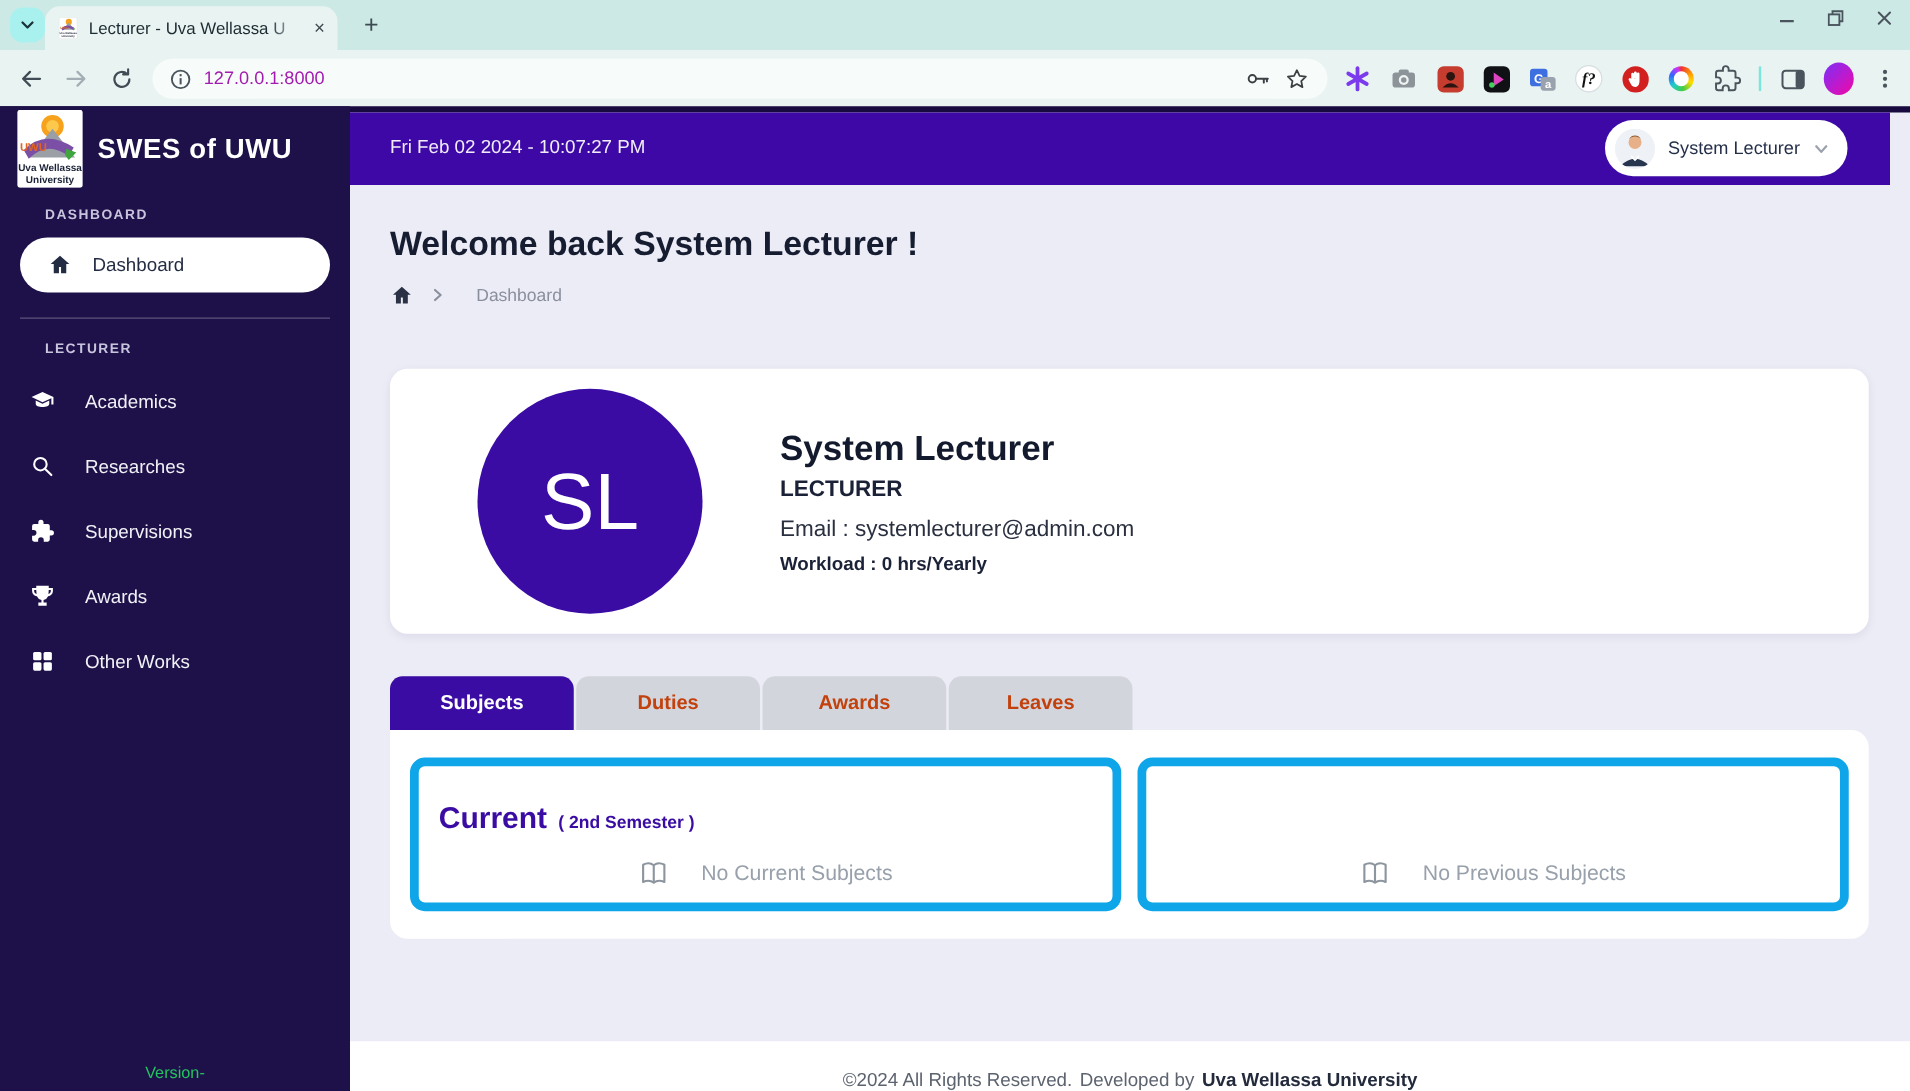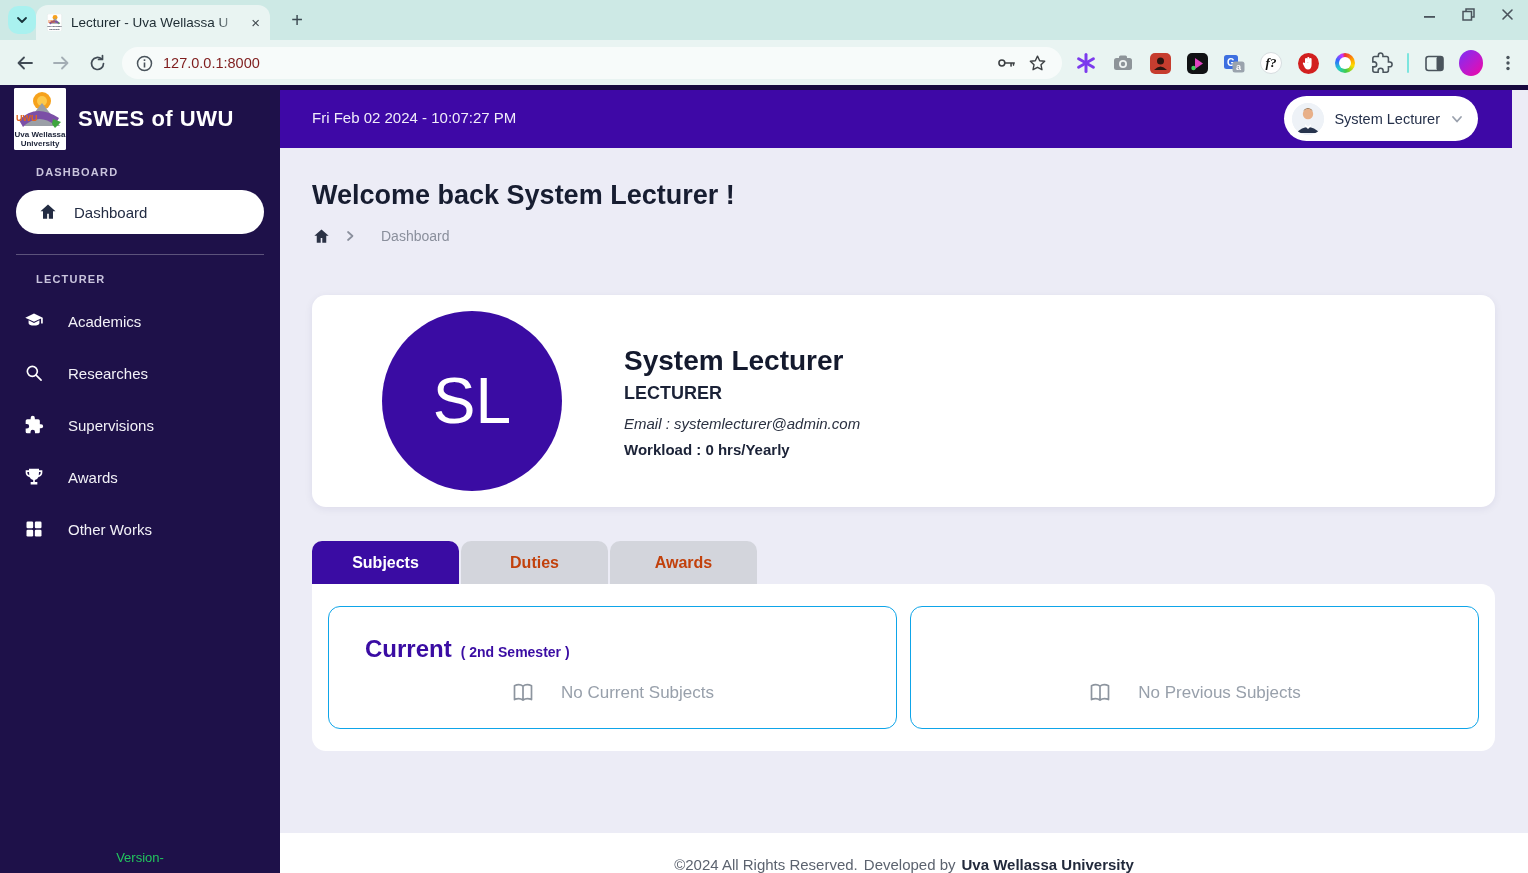--- a/index.html
+++ b/index.html
@@ -18,21 +18,21 @@
   .tab-close { font-size:15px; color:#40494f; cursor:pointer; line-height:1; }
   .new-tab-btn { position:absolute; left:284px; top:7px; width:26px; height:26px; display:flex; align-items:center;
     justify-content:center; font-size:20px; color:#3c4a52; cursor:pointer; }
   .win-controls { position:absolute; right:14px; top:8px; display:flex; gap:26px; align-items:center; }
   .win-controls svg { display:block; }
 
   .toolbar { position:absolute; top:40px; left:0; right:0; height:45px; background:#e9f4f2; }
   .nav-btn { position:absolute; top:10px; width:26px; height:26px; display:flex; align-items:center; justify-content:center; cursor:pointer; }
   .omnibox { position:absolute; left:122px; top:7px; width:940px; height:32px; border-radius:16px; background:#f7fbfa;
     display:flex; align-items:center; padding:0 14px; gap:10px; }
-  .omnibox-url { font-size:14.5px; color:#7f1d1d; }
+  .omnibox-url { font-size:14.5px; color:#a21caf; }
   .omni-spacer { flex:1; }
   .ext-row { position:absolute; right:8px; top:7px; height:32px; display:flex; align-items:center; gap:13px; }
   .ext { width:24px; height:24px; display:flex; align-items:center; justify-content:center; cursor:pointer; }
   .ext-sq { width:21px; height:21px; border-radius:5px; position:relative; overflow:hidden; }
   .ext-circle { width:22px; height:22px; border-radius:50%; display:flex; align-items:center; justify-content:center; }
   .fq { background:#fff; border:1px solid #d7dde0; font-family:"Liberation Serif", serif; font-style:italic;
     font-size:13px; color:#111; font-weight:bold; }
   .ring { width:20px; height:20px; border-radius:50%;
     background:conic-gradient(#e33 0deg,#f90 60deg,#fd0 110deg,#4c4 170deg,#2cc 230deg,#36f 290deg,#c3f 340deg,#e33 360deg);
     position:relative; }
@@ -74,31 +74,31 @@
   .breadcrumb { margin-top:14px; display:flex; align-items:center; gap:13px; height:22px; }
   .crumb-label { font-size:14px; color:#8a8f9c; margin-left:12px; }
 
   .profile-card { margin-top:48px; width:1183px; height:212px; background:#fff; border-radius:14px;
     box-shadow:0 2px 8px rgba(30,20,80,.07); display:flex; align-items:center; }
   .profile-avatar { width:180px; height:180px; margin-left:70px; border-radius:50%; background:#3a0ca3; color:#fff;
     font-size:64px; display:flex; align-items:center; justify-content:center; flex:0 0 auto; }
   .profile-info { margin-left:62px; }
   .profile-name { font-size:28px; font-weight:bold; color:#141a2e; }
   .profile-role { font-size:18px; font-weight:bold; color:#1b2237; margin-top:6px; }
-  .profile-email { font-size:15px; color:#2a3040; margin-top:11px;font-style:italic; }
+  .profile-email { font-size:18px; color:#2a3040; margin-top:11px; }
   .profile-workload { font-size:15px; font-weight:bold; color:#1b2237; margin-top:9px; }
 
   .tabs-row { margin-top:34px; display:flex; gap:2px; width:1183px; }
   .tab-btn { width:147px; height:43px; border-radius:10px 10px 0 0; display:flex; align-items:center; justify-content:center;
     font-size:16px; font-weight:bold; background:#d3d5dc; color:#c2410c; cursor:pointer; }
   .tab-btn.active { background:#3a0ca3; color:#fff; }
 
   .tab-panel { width:1183px; height:167px; background:#fff; border-radius:0 14px 14px 14px;
     display:flex; gap:13px; padding:22px 16px; }
-  .sub-card { flex:1; border:1px solid #0ea5e9; border-radius:12px; position:relative; padding:28px 36px 0; background:#fff; }
+  .sub-card { flex:1; border:7px solid #0ea5e9; border-radius:12px; position:relative; padding:28px 16px 0; background:#fff; }
   .sub-title { color:#3a0ca3; display:flex; align-items:baseline; gap:9px; }
   .sub-title-main { font-size:24px; font-weight:bold; }
   .sub-title-sub { font-size:14px; font-weight:bold; }
   .empty-row { position:absolute; left:0; right:0; top:74px; display:flex; align-items:center; justify-content:center;
     gap:26px; color:#98a0ab; font-size:17px; }
 
   .footer { position:absolute; left:280px; right:0; bottom:0; height:40px; background:#fff;
     display:flex; align-items:flex-end; justify-content:center; gap:6px; font-size:15px; color:#5c636f; }
   .footer b { color:#222a3c; }
 </style>
@@ -380,20 +380,21 @@
             <span>Workload :</span>
             <span>0 hrs/Yearly</span>
           </div>
         </div>
       </div>
 
       <div class="tabs-row">
         <div class="tab-btn active">Subjects</div>
         <div class="tab-btn">Duties</div>
         <div class="tab-btn">Awards</div>
+        <div class="tab-btn">Leaves</div>
       </div>
 
       <div class="tab-panel">
         <div class="sub-card">
           <div class="sub-title">
             <span class="sub-title-main">Current</span>
             <span class="sub-title-sub">( 2nd Semester )</span>
           </div>
           <div class="empty-row">
             <svg width="24" height="24" viewBox="0 0 24 24">

